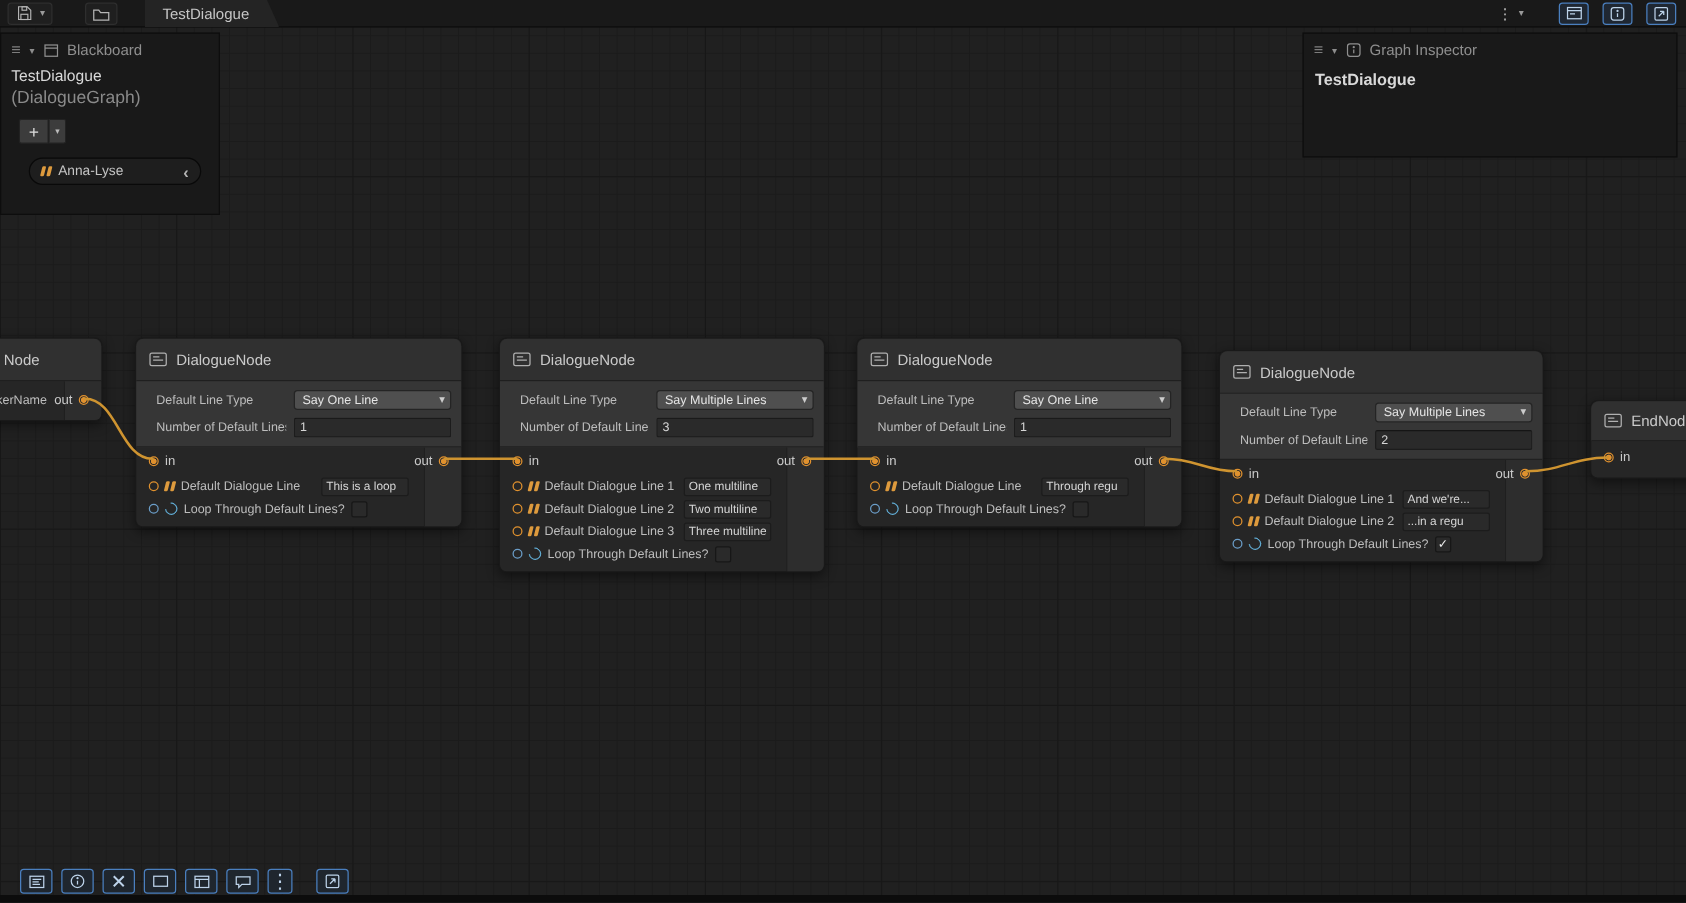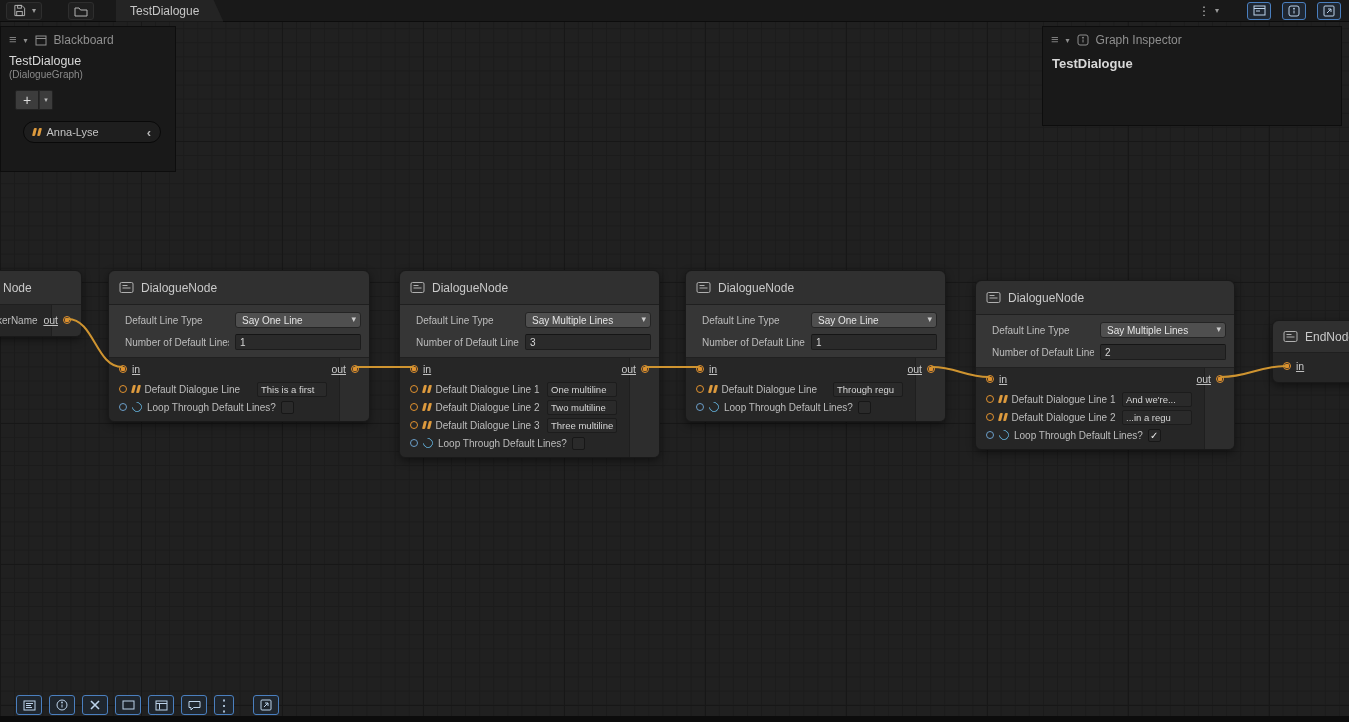--- a/index.html
+++ b/index.html
@@ -28,21 +28,21 @@
   .toggle-btn{width:24px;height:18px;border:1px solid #4a7fbf;border-radius:3px;background:#1f2732;display:flex;align-items:center;justify-content:center;color:#bdd3ea;margin-left:11px;}
   .tb-sep{width:14px;}
   
   .panel{position:absolute;background:#191919;z-index:5;border:1px solid #0d0d0d;}
   .blackboard{left:0;top:26px;width:176px;height:146px;}
   .graph-inspector{left:1042px;top:26px;width:300px;height:100px;}
   .panel-head{display:flex;align-items:center;gap:7px;padding:6px 8px 4px 8px;color:#8f8f8f;font-size:12px;}
   .burger{color:#7d7d7d;font-size:13px;line-height:10px;}
   .head-caret{font-size:8px;color:#8d8d8d;}
   .bb-title{padding:3px 8px 0 8px;font-size:12.5px;color:#d8d8d8;}
-  .bb-sub{padding:1px 8px;font-size:10px;color:#8a8a8a;}
+  .bb-sub{padding:1px 8px;font-size:14px;color:#8a8a8a;}
   .bb-add-row{display:flex;margin:9px 0 0 14px;}
   .bb-add{width:24px;height:20px;background:#3c3c3c;border:1px solid #222;border-radius:2px 0 0 2px;color:#ddd;display:flex;align-items:center;justify-content:center;font-size:14px;}
   .bb-add-caret{width:14px;height:20px;background:#3c3c3c;border:1px solid #222;border-left:1px solid #2a2a2a;border-radius:0 2px 2px 0;display:flex;align-items:center;justify-content:center;color:#bbb;font-size:7px;}
   .bb-item{margin:11px 0 0 22px;width:138px;height:22px;background:#1e1e1e;border:1px solid #090909;border-radius:11px;display:flex;align-items:center;gap:6px;padding:0 9px;color:#c4c4c4;font-size:11px;}
   .bb-item .chev{margin-left:auto;color:#b4b4b4;font-size:13px;font-weight:bold;}
   .gi-title{padding:5px 9px;font-size:13px;font-weight:bold;color:#d8d8d8;}
   
   .edges{position:absolute;left:0;top:0;z-index:3;pointer-events:none;}
   .edges path{stroke:#cf9430;stroke-width:2;fill:none;stroke-linecap:round;}
   
@@ -53,21 +53,21 @@
   .node-fields{padding:4px 0;background:#363636;border-bottom:1px solid #202020;}
   .field-row{display:flex;align-items:center;height:22px;padding:0 8px 0 16px;gap:6px;justify-content:center;}
   .field-label{flex:1;color:#bdbdbd;font-size:10px;white-space:nowrap;overflow:hidden;}
   .dropdown{width:126px;height:16px;background:#4f4f4f;border:1px solid #242424;border-radius:3px;display:flex;align-items:center;padding:0 6px;font-size:10px;color:#e4e4e4;position:relative;flex:none;white-space:nowrap;overflow:hidden;}
   .dropdown::after{content:"▾";position:absolute;right:4px;top:1px;color:#cccccc;font-size:9px;}
   .text-input{width:126px;height:16px;background:#2a2a2a;border:1px solid #1c1c1c;border-top-color:#151515;border-radius:2px;padding:0 4px;font-size:10px;color:#d6d6d6;display:flex;align-items:center;overflow:hidden;white-space:nowrap;flex:none;}
   .node-ports{position:relative;padding:0 0 5px 0;}
   .out-col{position:absolute;top:0;right:0;bottom:0;width:30px;background:#2d2d2d;border-left:1px solid #1f1f1f;border-radius:0 0 5px 0;}
   .port-row{position:relative;display:flex;align-items:center;height:18px;padding:0 10px;gap:5px;}
   .port-row.main{height:22px;justify-content:space-between;}
-  .pside{display:flex;align-items:center;gap:5px;text-decoration:underline;}
+  .pside{display:flex;align-items:center;gap:5px;}
   .port{width:8px;height:8px;border-radius:50%;border:1px solid #e0912e;flex:none;}
   .port.connected{background:radial-gradient(circle,#e0912e 0 2px,rgba(0,0,0,0) 2.6px);}
   .port.blue{border-color:#6b9ec9;}
   .port-label{font-size:10.5px;color:#cacaca;}
   .row-label{font-size:10px;color:#bdbdbd;white-space:nowrap;overflow:hidden;}
   .row-label.grow{flex:1;}
   .line-input{width:70px;height:15px;margin-right:32px;background:#2a2a2a;border:1px solid #1c1c1c;border-radius:2px;padding:0 3px;font-size:9.5px;color:#d6d6d6;display:flex;align-items:center;overflow:hidden;white-space:nowrap;flex:none;}
   .checkbox{width:13px;height:13px;background:#2a2a2a;border:1px solid #171717;border-radius:2px;display:flex;align-items:center;justify-content:center;font-size:10px;color:#ececec;flex:none;}
   .checkbox[data-checked="true"]::after{content:"✓";}
   .quote-icon{display:flex;gap:1.5px;flex:none;}
@@ -148,21 +148,21 @@
             <span class="port connected"></span>
           </span>
       </div>
       <div class="port-row">
         <span class="port"></span>
         <span class="quote-icon">
             <i></i>
             <i></i>
           </span>
         <span class="row-label grow">Default Dialogue Line</span>
-        <span class="line-input">This is a first</span>
+        <span class="line-input">This is a loop</span>
       </div>
       <div class="port-row">
         <span class="port blue"></span>
         <span class="loop-icon"></span>
         <span class="row-label">Loop Through Default Lines?</span>
         <span class="checkbox" data-checked="false"></span>
       </div>
     </div>
   </div>
 

